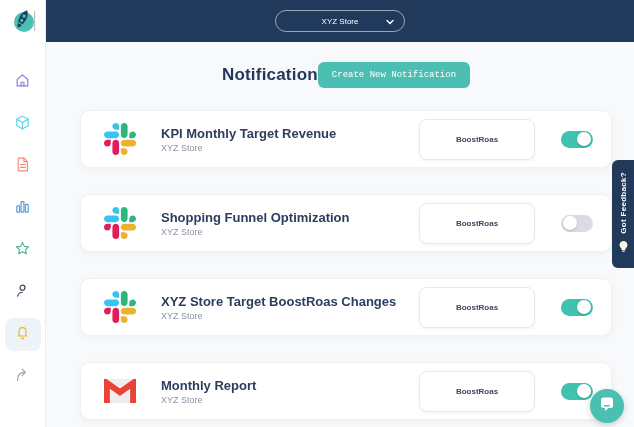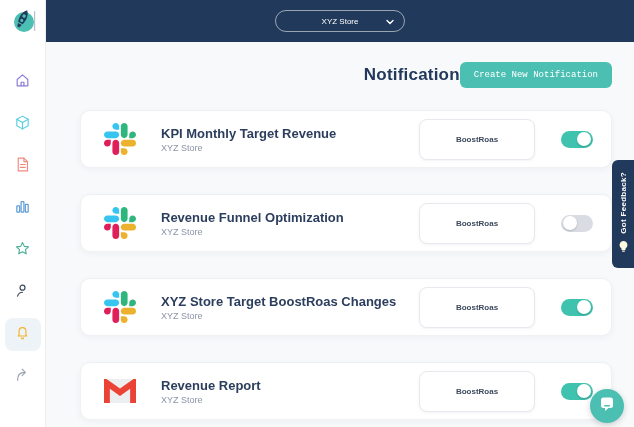--- a/index.html
+++ b/index.html
@@ -20,21 +20,21 @@
   
   .main { flex:1; display:flex; flex-direction:column; min-width:0; }
   .topbar { height:42px; background:#21395a; display:flex; align-items:center; justify-content:center;
             flex:0 0 42px; }
   .store-select { width:130px; height:22px; border:1px solid rgba(255,255,255,0.55); border-radius:12px;
                   display:flex; align-items:center; justify-content:center; position:relative;
                   color:#ffffff; font-size:8px; cursor:pointer; }
   .store-select .chev { position:absolute; right:10px; top:7px; }
 
   .content { flex:1; background:#f8f9fb; padding:20px 22px 0 34px; position:relative; }
-  .content-header { display:flex; align-items:center; justify-content:flex-end; }
+  .content-header { display:flex; align-items:center; justify-content:center; }
   .page-title { font-size:17px; font-weight:bold; color:#22395b; letter-spacing:0.2px; }
   .create-btn { background:#4bbfb2; color:#ffffff; border:none; border-radius:6px;
                 font-size:9px; font-family:Liberation Mono, monospace;
                 padding:8px 14px; cursor:pointer; }
 
   .cards { margin-top:22px; display:flex; flex-direction:column; gap:26px; }
   .card { background:#ffffff; border:1px solid #f0f1f4; border-radius:10px; height:58px;
           box-shadow:0 2px 6px rgba(40,50,80,0.05);
           display:flex; align-items:center; padding:0 18px 0 22px; }
   .card-icon { width:34px; height:34px; display:flex; align-items:center; justify-content:center; }
@@ -204,21 +204,21 @@
                 <path d="M32.3 77.6c0-7.1 5.8-12.9 12.9-12.9s12.9 5.8 12.9 12.9v32.3c0 7.1-5.8 12.9-12.9 12.9s-12.9-5.8-12.9-12.9V77.6z" fill="#E01E5A"></path>
               <path d="M45.2 25.8c-7.1 0-12.9-5.8-12.9-12.9S38.1 0 45.2 0s12.9 5.8 12.9 12.9v12.9H45.2z" fill="#36C5F0"></path>
                 <path d="M45.2 32.3c7.1 0 12.9 5.8 12.9 12.9s-5.8 12.9-12.9 12.9H12.9C5.8 58.1 0 52.3 0 45.2s5.8-12.9 12.9-12.9h32.3z" fill="#36C5F0"></path>
               <path d="M97 45.2c0-7.1 5.8-12.9 12.9-12.9s12.9 5.8 12.9 12.9-5.8 12.9-12.9 12.9H97V45.2z" fill="#2EB67D"></path>
                 <path d="M90.5 45.2c0 7.1-5.8 12.9-12.9 12.9s-12.9-5.8-12.9-12.9V12.9C64.7 5.8 70.5 0 77.6 0s12.9 5.8 12.9 12.9v32.3z" fill="#2EB67D"></path>
               <path d="M77.6 97c7.1 0 12.9 5.8 12.9 12.9s-5.8 12.9-12.9 12.9-12.9-5.8-12.9-12.9V97h12.9z" fill="#ECB22E"></path>
                 <path d="M77.6 90.5c-7.1 0-12.9-5.8-12.9-12.9s5.8-12.9 12.9-12.9h32.3c7.1 0 12.9 5.8 12.9 12.9s-5.8 12.9-12.9 12.9H77.6z" fill="#ECB22E"></path>
             </svg>
           </div>
           <div class="card-text">
-            <div class="card-title">Revenue Funnel Optimization</div>
+            <div class="card-title">Shopping Funnel Optimization</div>
             <div class="card-sub">XYZ Store</div>
           </div>
           <div class="spacer"></div>
           <button class="tag-btn">BoostRoas</button>
           <div class="toggle">
               <div class="knob"></div>
             </div>
         </div>
 
         <div class="card">
@@ -246,21 +246,21 @@
         </div>
 
         <div class="card">
           <div class="card-icon">
             <svg viewBox="0 0 24 20" width="30" height="26">
               <rect x="0" y="1" width="24" height="18" rx="1.5" fill="#eceef0"></rect>
               <path d="M0 19 H4.4 V8.3 L12 13.7 L19.6 8.3 V19 H24 V1 H22.1 L12 8.1 L1.9 1 H0 Z" fill="#EA4335"></path>
             </svg>
           </div>
           <div class="card-text">
-            <div class="card-title">Revenue Report</div>
+            <div class="card-title">Monthly Report</div>
             <div class="card-sub">XYZ Store</div>
           </div>
           <div class="spacer"></div>
           <button class="tag-btn">BoostRoas</button>
           <div class="toggle on">
               <div class="knob"></div>
             </div>
         </div>
 
       </div>

